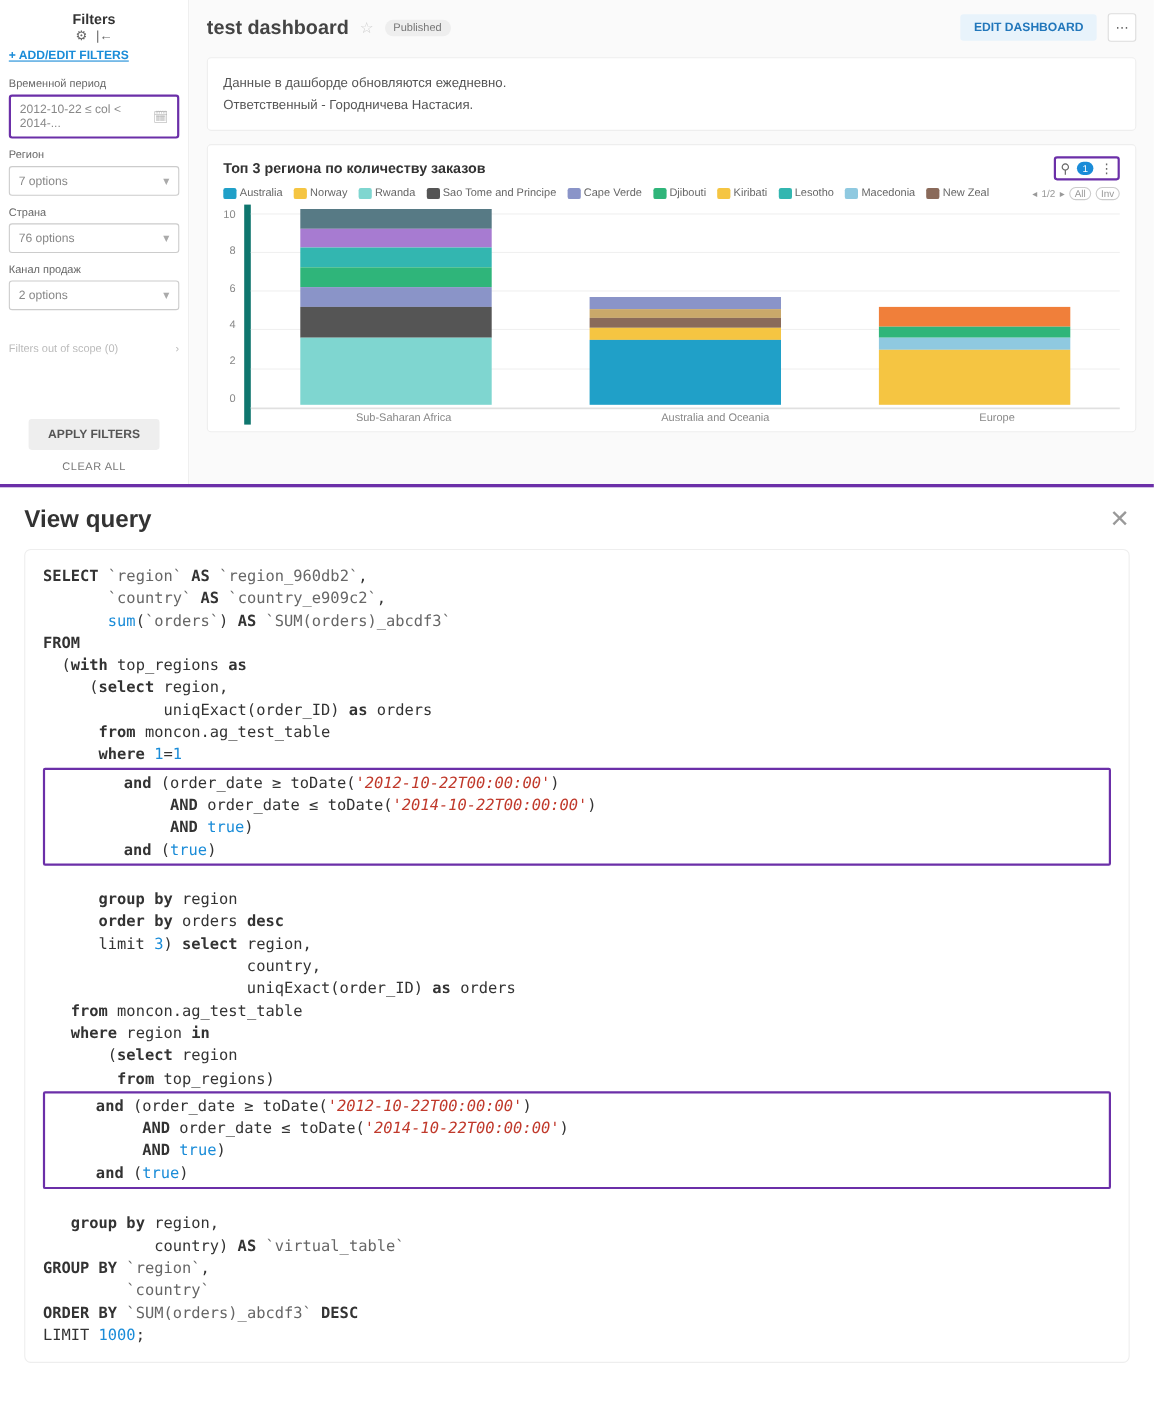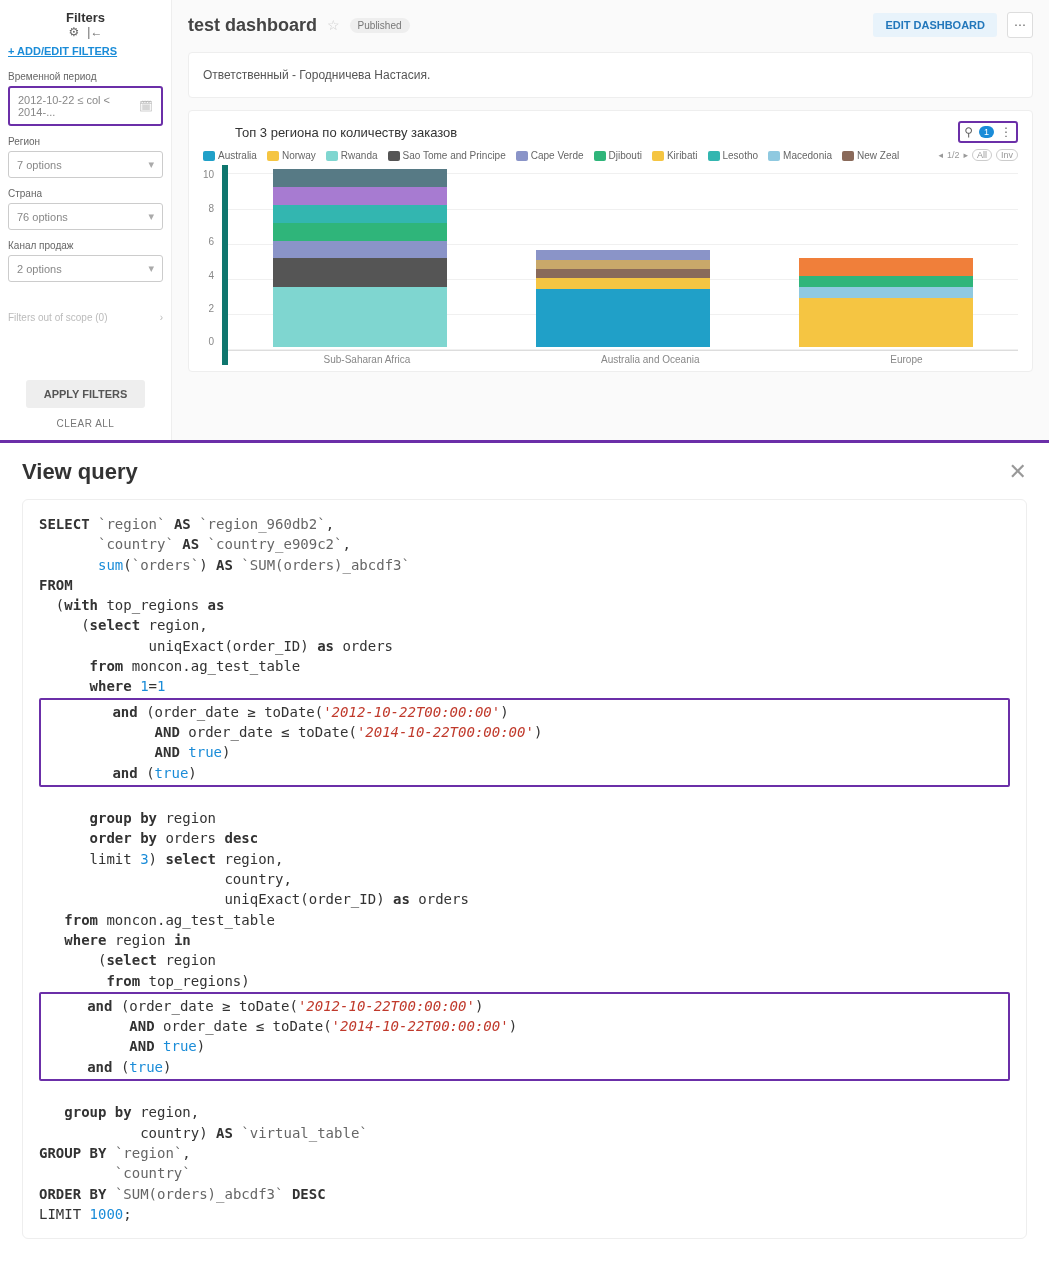--- a/index.html
+++ b/index.html
@@ -21,21 +21,21 @@
 .main { flex:1; padding: 12px 16px; background:#fafafa; overflow:hidden;}
 .mainhdr { display:flex; align-items:center; gap:10px; margin-bottom:14px;}
 .mainhdr h1 { font-size:18px; font-weight:600; color:#444;}
 .pill{background:#eee;color:#777;font-size:10px;padding:2px 8px;border-radius:10px;}
 .star{color:#ccc;font-size:14px;}
 .editbtn{margin-left:auto;background:#e8f3fb;color:#2277bb;border:none;padding:6px 12px;font-size:11px;font-weight:600;border-radius:3px;}
 .morebtn{border:1px solid #ddd;background:#fff;width:26px;height:26px;border-radius:3px;display:flex;align-items:center;justify-content:center;color:#666;}
 .infobox{background:#fff;border:1px solid #eee;border-radius:4px;padding:12px 14px;margin-bottom:12px;font-size:12px;color:#555;line-height:1.7;}
 .chartbox{background:#fff;border:1px solid #eee;border-radius:4px;padding:10px 14px 6px;}
 .charthdr{display:flex;align-items:center;margin-bottom:6px;}
-.charthdr h4{font-size:13px;font-weight:400;margin-left:32px;}
+.charthdr h4{font-size:13px;font-weight:700;}
 .chartctrls{margin-left:auto;display:flex;align-items:center;gap:6px;border:2px solid #6b2fa8;padding:2px 4px;border-radius:3px;}
 .badge{background:#1a8cd8;color:#fff;font-size:9px;border-radius:8px;padding:1px 5px;}
 .legend{display:flex;flex-wrap:wrap;gap:10px;font-size:10px;color:#666;margin-bottom:4px;align-items:center;}
 .legend-extra{display:flex;gap:4px;align-items:center;margin-left:auto;font-size:9px;color:#999;}
 .sw{width:12px;height:10px;display:inline-block;border-radius:2px;margin-right:3px;vertical-align:middle;}
 .chartarea{display:flex;height:200px;}
 .yaxis{display:flex;flex-direction:column;justify-content:space-between;font-size:10px;color:#888;padding:4px 8px 18px 0;text-align:right;}
 .plot{flex:1;position:relative;border-left:6px solid #0f766e;}
 .grid{position:absolute;left:0;right:0;border-top:1px solid #f0f0f0;}
 .bars{position:absolute;left:0;right:0;bottom:18px;top:4px;display:flex;justify-content:space-around;}
@@ -110,20 +110,21 @@
 
   <div class="main">
     <div class="mainhdr">
       <h1>test dashboard</h1>
       <span class="star">☆</span>
       <span class="pill">Published</span>
       <button class="editbtn">EDIT DASHBOARD</button>
       <div class="morebtn">⋯</div>
     </div>
     <div class="infobox">
+      <div>Данные в дашборде обновляются ежедневно.</div>
       <div>Ответственный - Городничева Настасия.</div>
     </div>
     <div class="chartbox">
       <div class="charthdr">
         <h4>Топ 3 региона по количеству заказов</h4>
         <div class="chartctrls">
           <span style="color:#666">⚲</span>
           <span class="badge">1</span>
           <span style="color:#666">⋮</span>
         </div>

